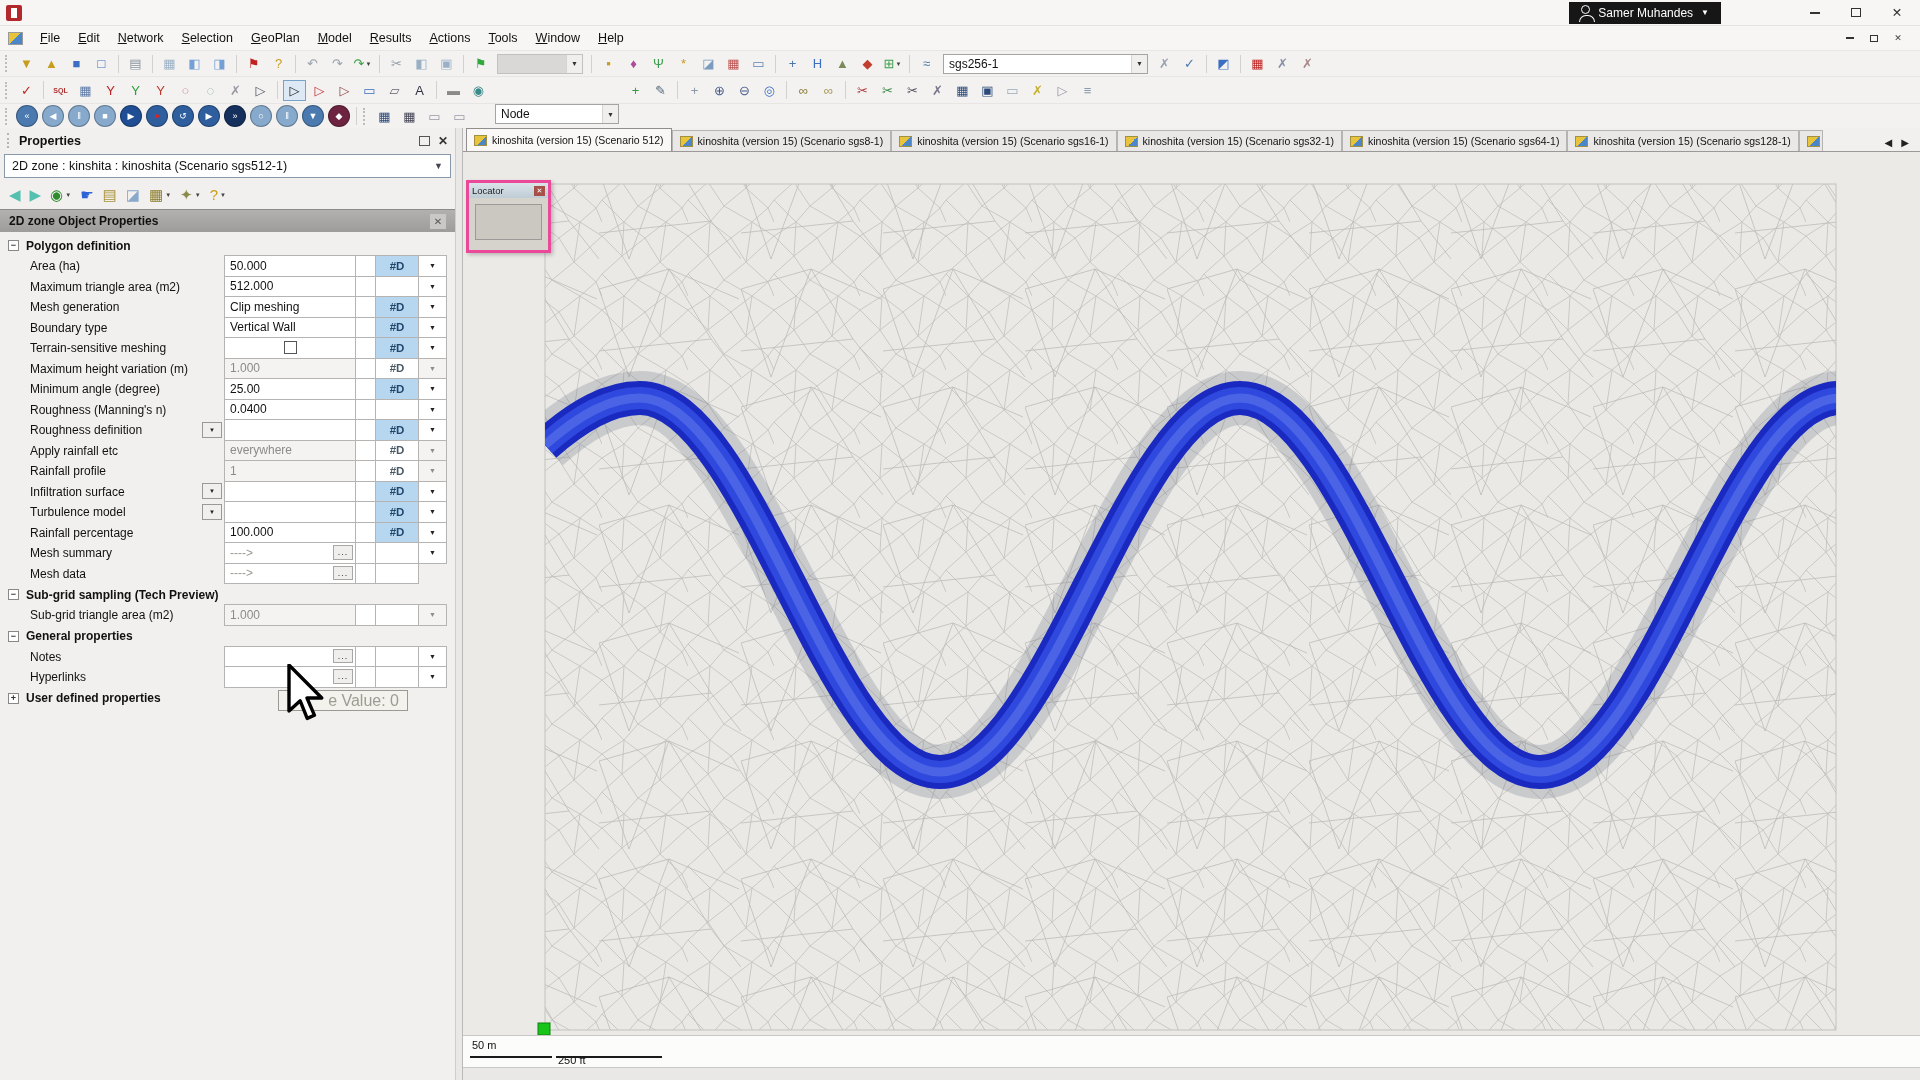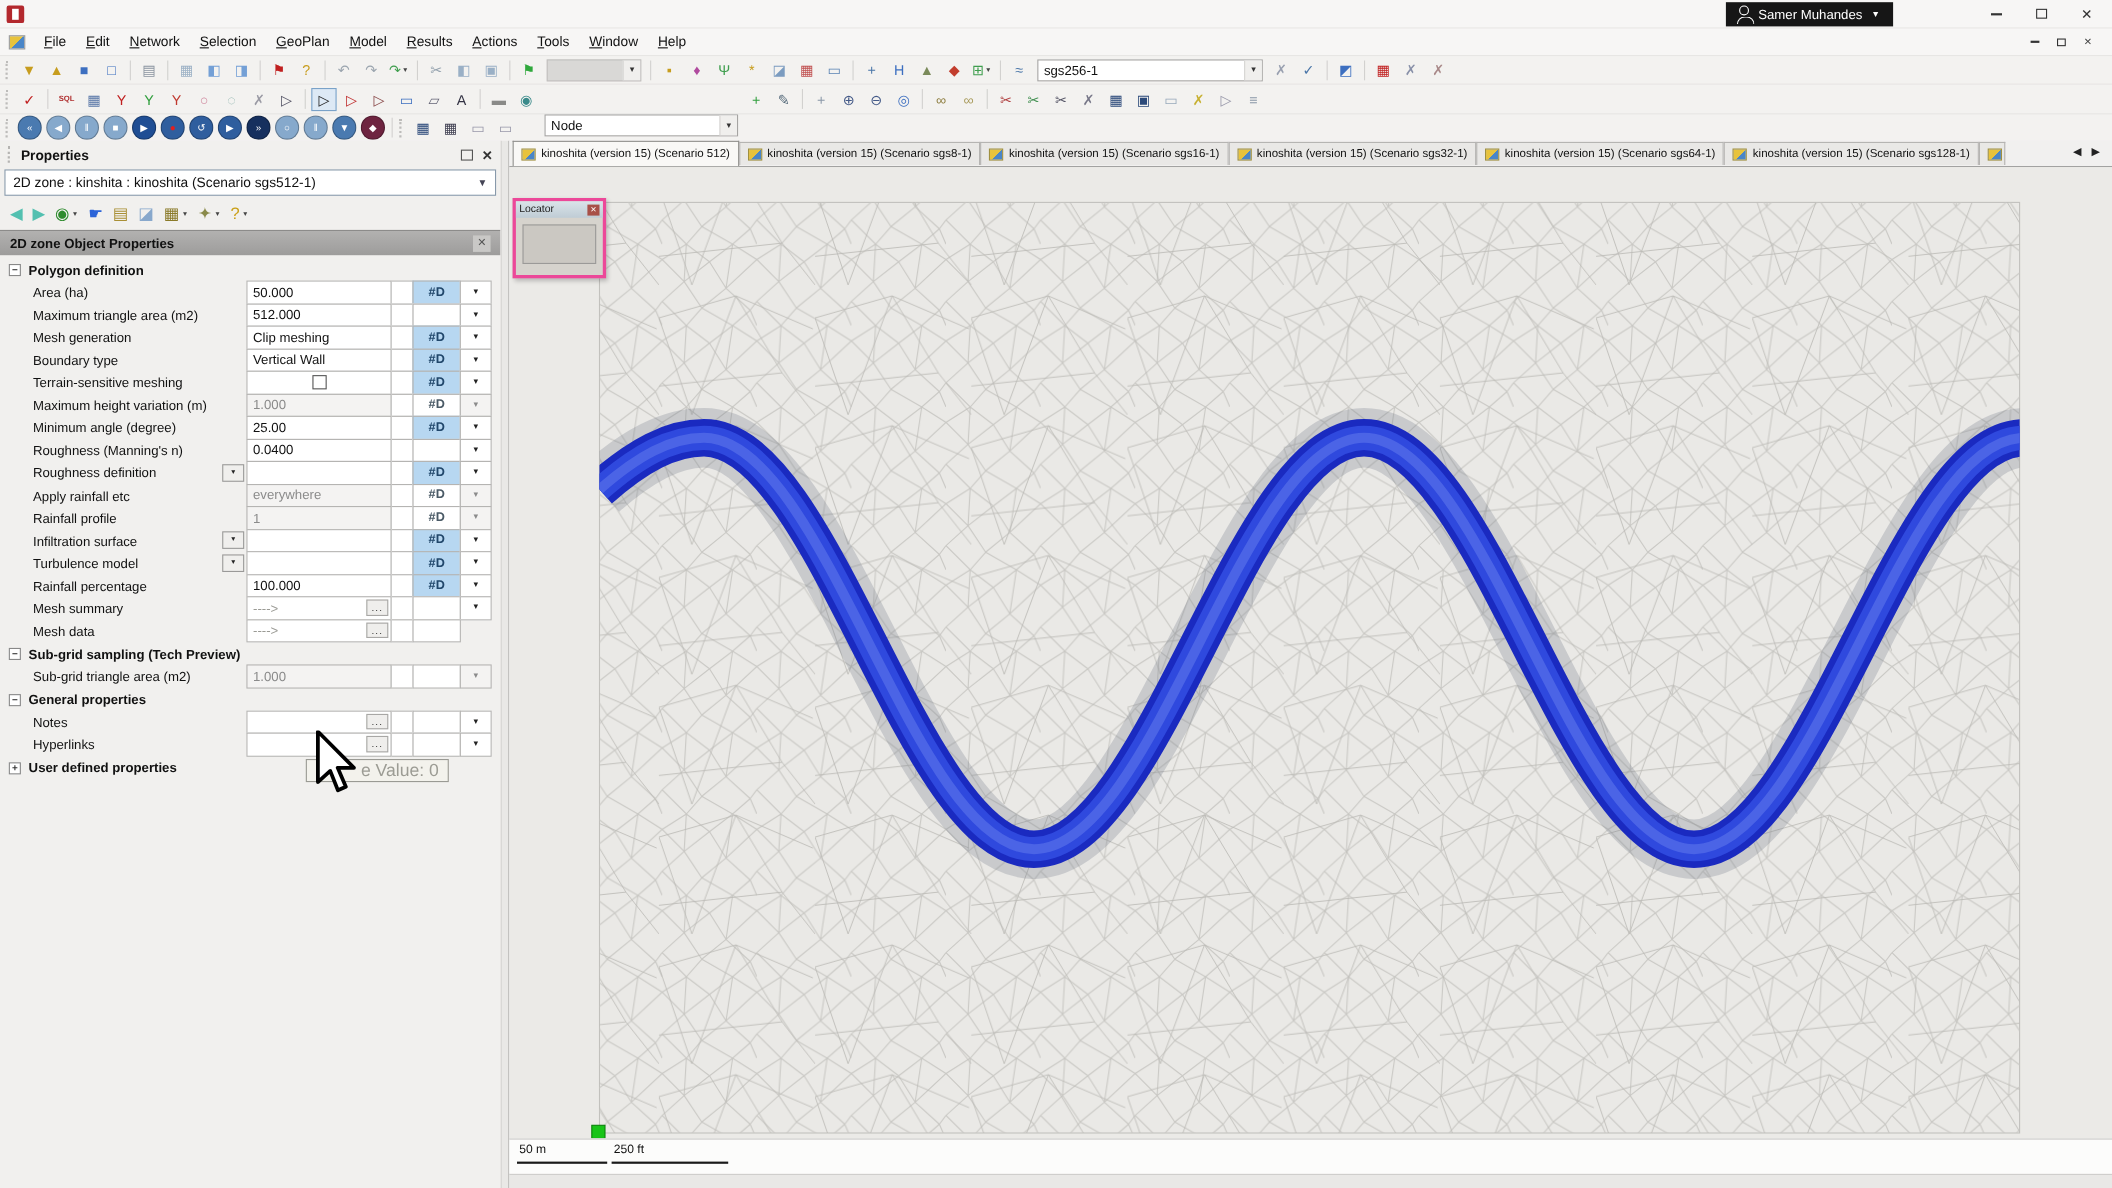--- a/index.html
+++ b/index.html
@@ -75,35 +75,35 @@
   .arrc{width:29px;flex:none;margin-left:-1px;justify-content:center;font-size:7px;color:#222}
   .arrc.dis{color:#b3b2b0;background:#f6f5f4}
   .cell.dis{background:#f4f3f2;color:#8b8b8b}
   .chk{width:13px;height:13px;border:1px solid #555;background:#fff;margin:0 auto}
   .link-val{color:#9a9a94}
   .ellipsis-btn{position:absolute;right:2px;top:2px;width:20px;height:14.5px;background:#efeeec;border:1px solid #a8a7a5;font-size:9px;line-height:6px;display:flex;align-items:center;justify-content:center;letter-spacing:1px;color:#333}
   .tooltip{position:absolute;left:278px;top:562px;width:130px;height:21px;background:#f3f2ec;border:1px solid #9a9a94;color:#9c9c94;font-size:16px;display:flex;align-items:center;justify-content:flex-end;padding-right:8px;z-index:4}
   #cursor{position:absolute;left:287px;top:536px;z-index:6}
   
   #mapwin{flex:1;display:flex;flex-direction:column;min-width:0}
-  .tabbar{height:24px;background:#f1f0ef;display:flex;align-items:center;border-bottom:1px solid #9a9998;padding-left:3px}
+  .tabbar{height:24px;background:#f1f0ef;display:flex;align-items:flex-end;border-bottom:1px solid #9a9998;padding-left:3px}
   .tab{height:21px;display:flex;align-items:center;gap:5px;padding:0 7px;font-size:10.5px;border:1px solid #b5b4b2;border-bottom:none;background:#e9e8e6;white-space:nowrap;flex:none}
   .tab.active{background:#f9f8f6;height:23px;border-color:#8f8e8c}
   .tab.partial{width:24px;overflow:hidden}
   .tabicon{width:13px;height:11px;background:linear-gradient(135deg,#e8c33c 55%,#4a86c8 55%);border:1px solid #a09040;flex:none}
   .tab-arrows{margin-left:auto;display:flex;gap:9px;padding:0 11px 3px 8px;font-size:10px;color:#222;align-items:center}
   .canvas{flex:1;position:relative;background:#ebeae7;overflow:hidden}
   #map-svg{position:absolute;inset:0}
   .locator{position:absolute;left:3px;top:28px;width:85px;height:73px;border:3px solid #ec4899;background:#d6d3cd;box-shadow:2px 2px 4px rgba(0,0,0,.22);z-index:3}
   .loc-title{height:15px;background:linear-gradient(#dae3e9,#bfccd5);display:flex;align-items:center;justify-content:space-between;padding:0 3px;font-size:9.5px;color:#222}
   .loc-close{width:11px;height:10px;background:#a85048;color:#fff;font-size:7px;display:flex;align-items:center;justify-content:center}
   .loc-body{margin:6px;height:36px;background:#cbc8c2;border:1px solid #9b9a98}
   .scalebar{height:32px;background:#fcfcfb;border-top:1px solid #c8c7c5;position:relative;font-size:11px}
   .sb-label-m{position:absolute;left:9px;top:3px}
-  .sb-label-ft{position:absolute;left:95px;top:3px}
+  .sb-label-ft{position:absolute;left:95px;top:18px}
   .sb-line-m{position:absolute;left:7px;top:20px;width:82px;height:2px;background:#1a1a1a}
   .sb-line-ft{position:absolute;left:93px;top:20px;width:106px;height:2px;background:#1a1a1a}
   .statusbar{height:13px;background:#e9e8e6;border-top:1px solid #c9c8c6}
 </style>
 </head>
 <body>
 
 <div class="titlebar">
   <div class="appicon"></div>
   <span class="tspacer"></span>
@@ -331,21 +331,21 @@
     <span class="icn">
       <span class="g" style="color: rgb(51, 51, 68);">A</span>
     </span>
     <span class="tsep"></span>
     <span class="icn">
       <span class="g" style="color: rgb(138, 138, 136);">▬</span>
     </span>
     <span class="icn">
       <span class="g" style="color: rgb(58, 138, 138);">◉</span>
     </span>
-    <div class="combo" style="width: 176px; margin-top: 48px;">
+    <div class="combo" style="width: 124px; margin-top: 48px;">
       <span class="combo-label">Node</span>
       <span class="arr">▼</span>
     </div>
     <span class="icn">
       <span class="g" style="color: rgb(47, 158, 60);">+</span>
     </span>
     <span class="icn">
       <span class="g" style="color: rgb(85, 106, 122);">✎</span>
     </span>
     <span class="tsep"></span>

